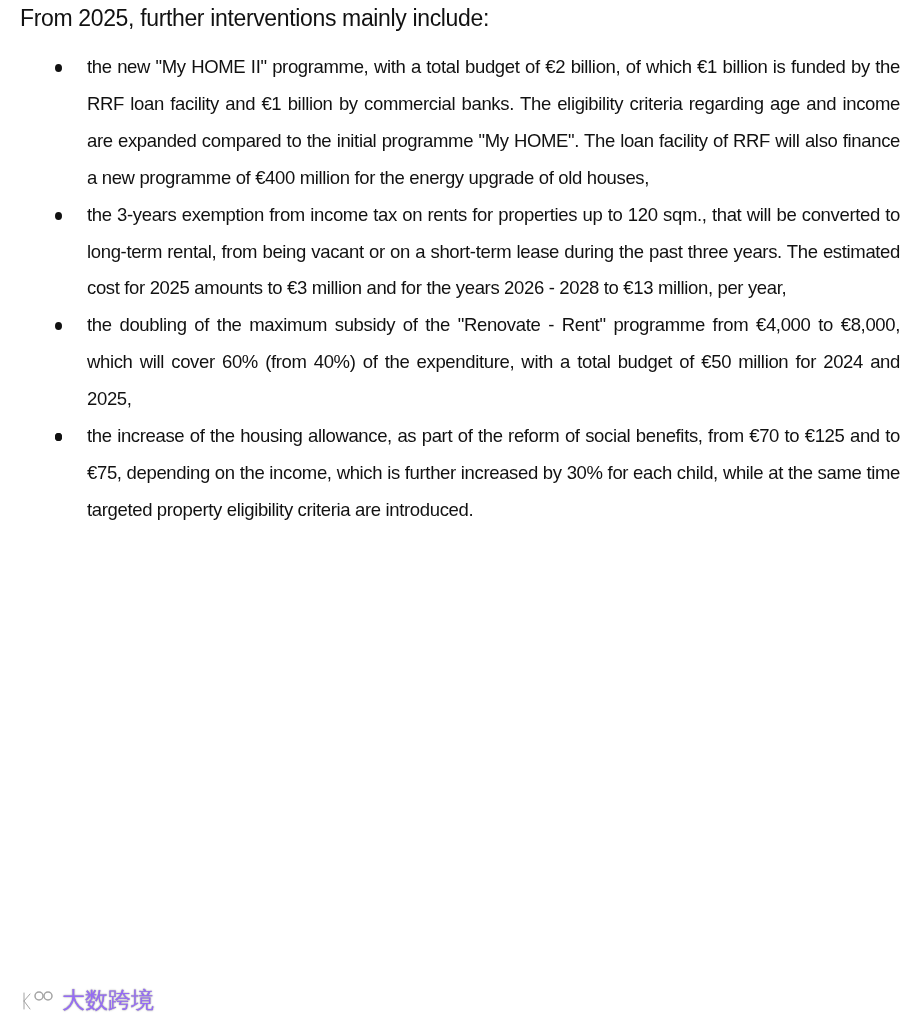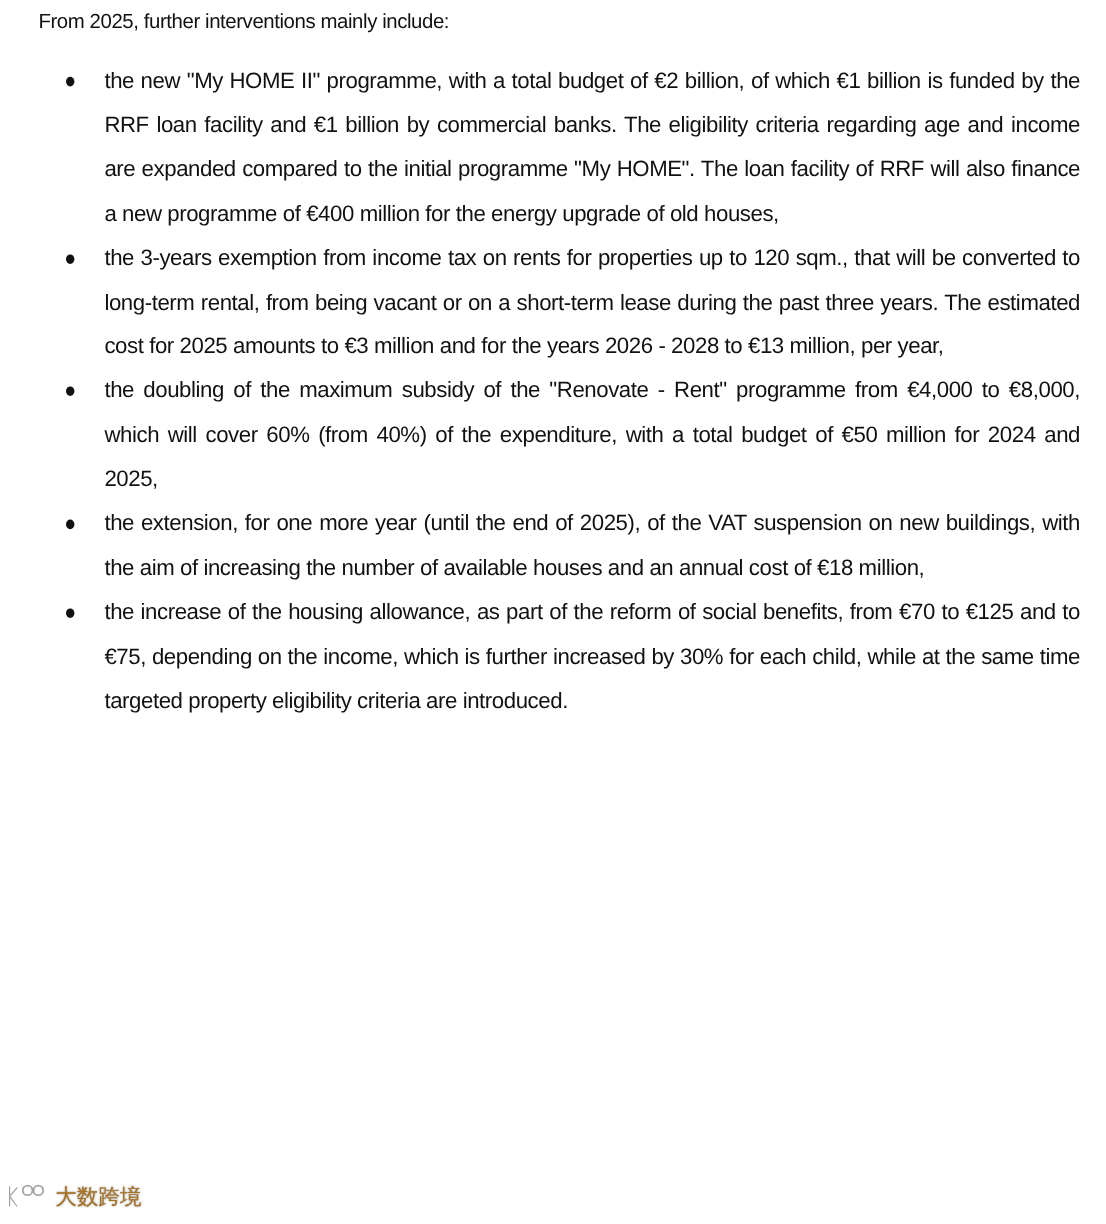--- a/index.html
+++ b/index.html
@@ -10,23 +10,23 @@
   body {
     width: 922px;
     height: 1020px;
     position: relative;
     overflow: hidden;
     font-family: "Liberation Sans", "DejaVu Sans", sans-serif;
     color: #111111;
   }
   .intro {
     position: absolute;
-    left: 32px;
+    left: 20px;
     top: 5px;
-    font-size: 17px;
+    font-size: 23px;
     line-height: 26px;
     letter-spacing: -0.35px;
     margin: 0;
   }
   .bullet-list {
     position: absolute;
     left: 0;
     top: 49px;
     width: 922px;
     margin: 0;
@@ -46,27 +46,27 @@
     position: absolute;
     left: 55px;
     top: 15px;
     width: 7px;
     height: 8px;
     border-radius: 50%;
     background: #111111;
   }
   .watermark {
     position: absolute;
-    left: 4px;
+    left: 20px;
     top: 985px;
     display: flex;
     align-items: center;
     gap: 4px;
-    color: #a16207;
-    font-size: 18px;
+    color: #8b5cf6;
+    font-size: 23px;
     font-family: "DejaVu Sans", sans-serif;
     text-shadow: 0 0 2px #9a9a9a, 0 0 1px #8a8a8a;
     opacity: 0.9;
   }
   .watermark-logo {
     width: 38px;
     height: 24px;
   }
 </style>
 </head>
@@ -82,21 +82,20 @@
   <li class="bullet-item">
     <span class="bullet-dot"></span>
     <span>the 3-years exemption from income tax on rents for properties up to 120 sqm., that will be converted to long-term rental, from being vacant or on a short-term lease during the past three years. The estimated cost for 2025 amounts to €3 million and for the years 2026 - 2028 to €13 million, per year,</span>
   </li>
   <li class="bullet-item">
     <span class="bullet-dot"></span>
     <span>the doubling of the maximum subsidy of the "Renovate - Rent" programme from €4,000 to €8,000, which will cover 60% (from 40%) of the expenditure, with a total budget of €50 million for 2024 and 2025,</span>
   </li>
   <li class="bullet-item">
     <span class="bullet-dot"></span>
-    <span>the extension, for one more year (until the end of 2025), of the VAT suspension on new buildings, with the aim of increasing the number of available houses and an annual cost of €18 million,</span>
   </li>
   <li class="bullet-item">
     <span class="bullet-dot"></span>
     <span>the increase of the housing allowance, as part of the reform of social benefits, from €70 to €125 and to €75, depending on the income, which is further increased by 30% for each child, while at the same time targeted property eligibility criteria are introduced.</span>
   </li>
 </ul>
 
 <div class="watermark">
   <svg class="watermark-logo" viewBox="0 0 38 24">
     <path d="M4 4 L4 20 M4 12 L10 5 M4 12 L10 20" stroke="#ffffff" stroke-width="3" fill="none" stroke-linecap="round"></path>

